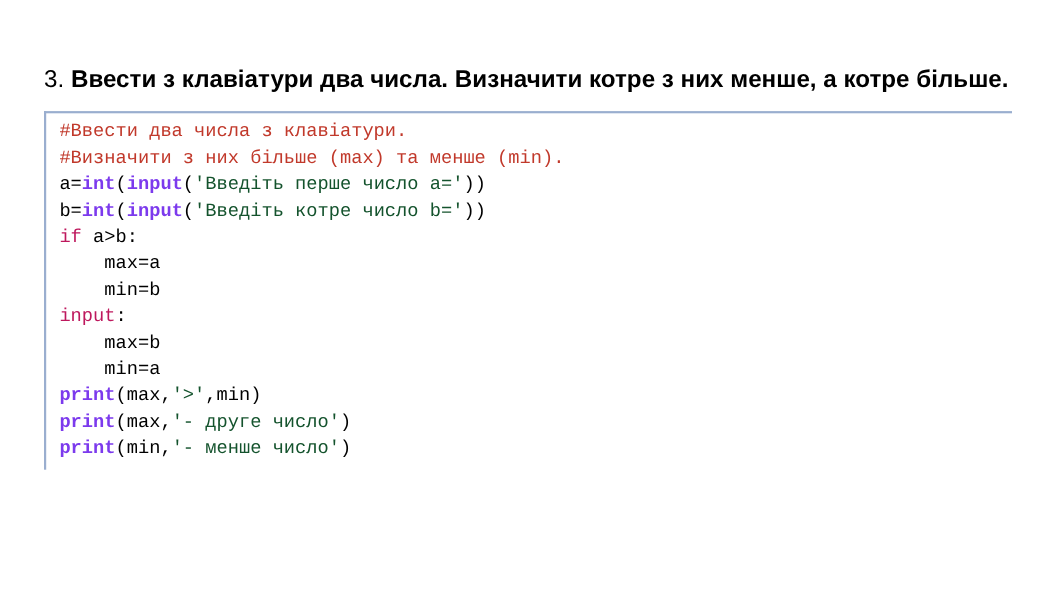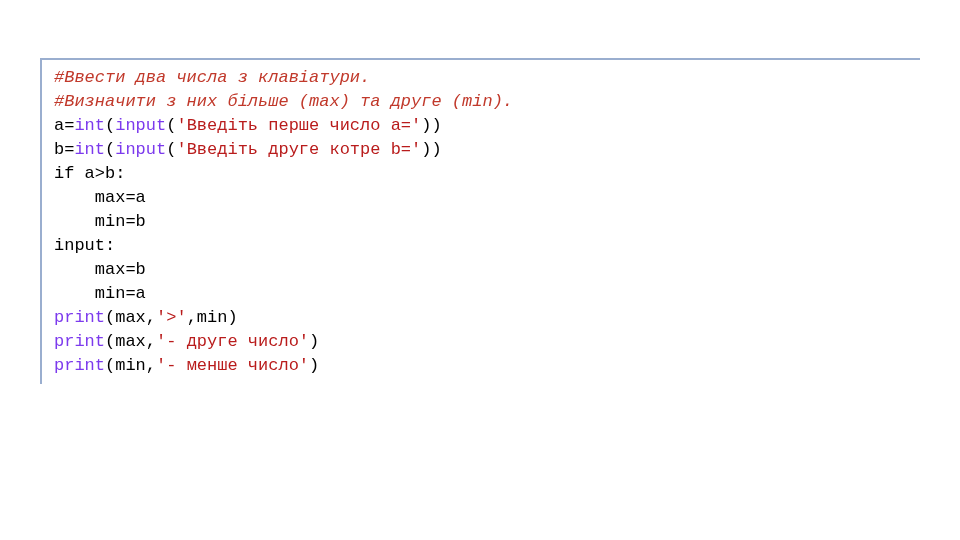--- a/index.html
+++ b/index.html
@@ -32,38 +32,41 @@
     padding: 6px 0 6px 12px;
     position: relative;
   }
   .code-block pre {
     margin: 0;
     font-family: "Courier New", Courier, monospace;
     font-size: 17px;
     line-height: 24px;
     white-space: pre;
   }
-  .cm { color: #c1392b; font-style: italic; }     
+  .cm { color: #c1392b; }     
   .id { color: #000; }        
-  .fn { color: #7c3aed; }     
-  .str{ color: #b91c1c; }     
-  .kw { color: #000000; }     
+  .fn { color: #7c3aed; font-weight: bold; }     
+  .str{ color: #14532d; }     
+  .kw { color: #be185d; }     
   .pn { color: #000; }        
 </style>
 </head>
 <body>
 
 <div class="page">
 
+  <div class="heading">
+    <span class="num">3. </span><span class="bold">Ввести з клавіатури два числа. Визначити котре з них менше, а котре більше.</span>
+  </div>
 
   <div class="code-block">
 <pre><span class="cm">#Ввести два числа з клавіатури.</span>
-<span class="cm">#Визначити з них більше (max) та друге (min).</span>
+<span class="cm">#Визначити з них більше (max) та менше (min).</span>
 <span class="id">a=</span><span class="fn">int</span><span class="pn">(</span><span class="fn">input</span><span class="pn">(</span><span class="str">'Введіть перше число a='</span><span class="pn">))</span>
-<span class="id">b=</span><span class="fn">int</span><span class="pn">(</span><span class="fn">input</span><span class="pn">(</span><span class="str">'Введіть друге котре b='</span><span class="pn">))</span>
+<span class="id">b=</span><span class="fn">int</span><span class="pn">(</span><span class="fn">input</span><span class="pn">(</span><span class="str">'Введіть котре число b='</span><span class="pn">))</span>
 <span class="kw">if</span><span class="id"> a&gt;b:</span>
 <span class="id">    max=a</span>
 <span class="id">    min=b</span>
 <span class="kw">input</span><span class="pn">:</span>
 <span class="id">    max=b</span>
 <span class="id">    min=a</span>
 <span class="fn">print</span><span class="pn">(max,</span><span class="str">'&gt;'</span><span class="pn">,min)</span>
 <span class="fn">print</span><span class="pn">(max,</span><span class="str">'- друге число'</span><span class="pn">)</span>
 <span class="fn">print</span><span class="pn">(min,</span><span class="str">'- менше число'</span><span class="pn">)</span></pre>
   </div>

